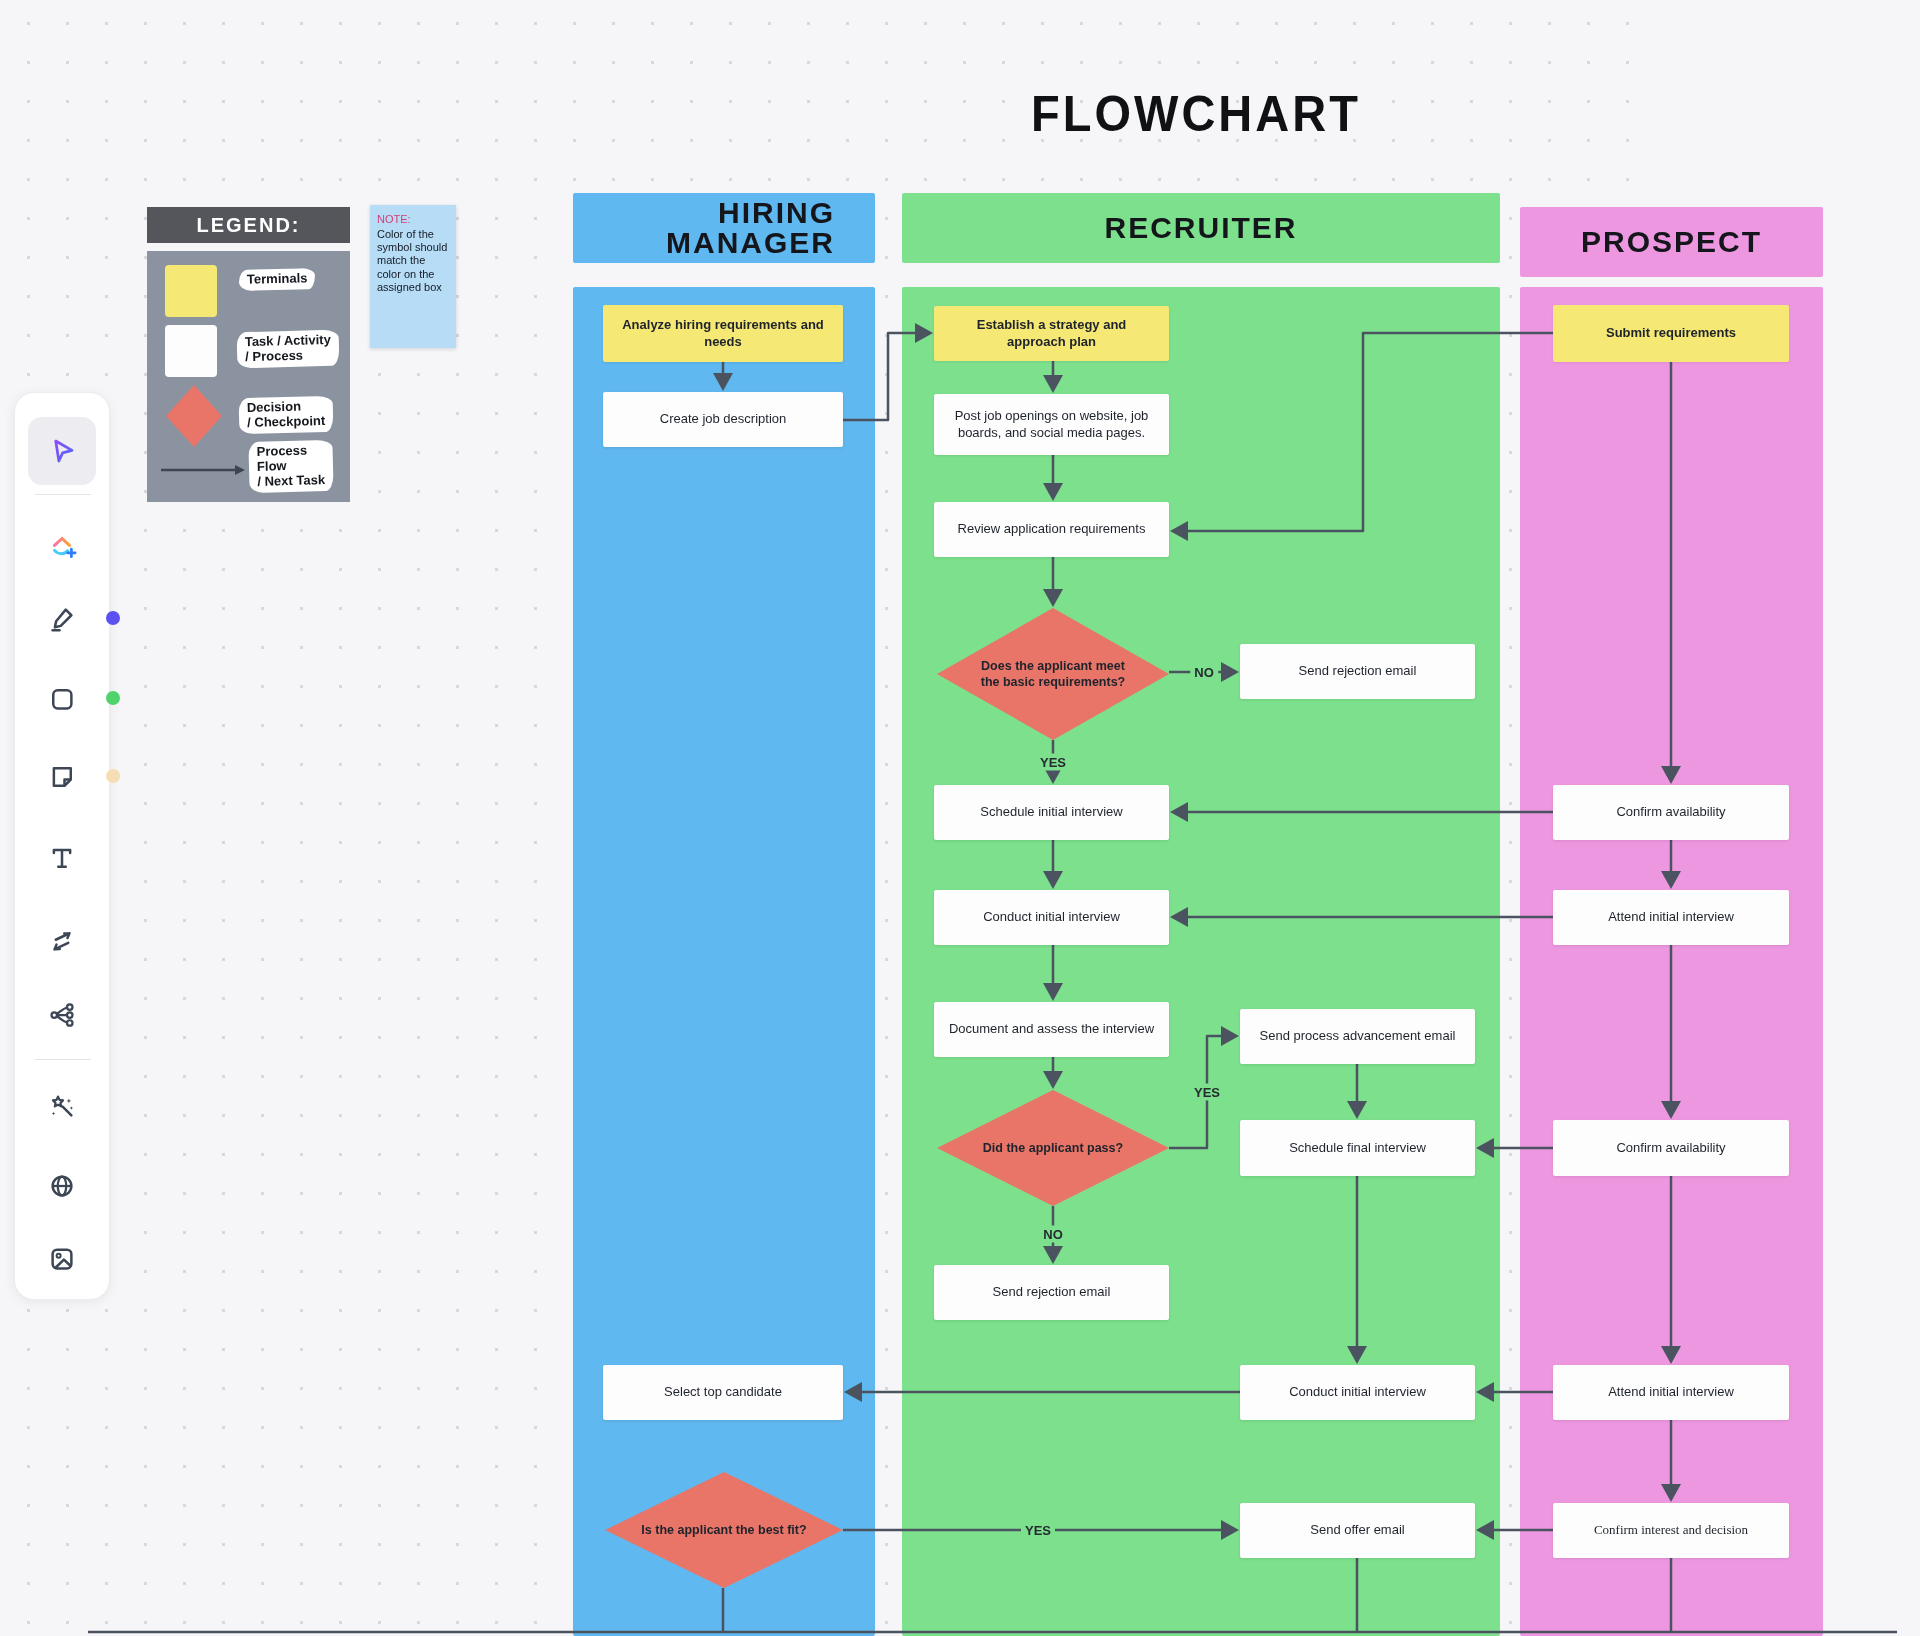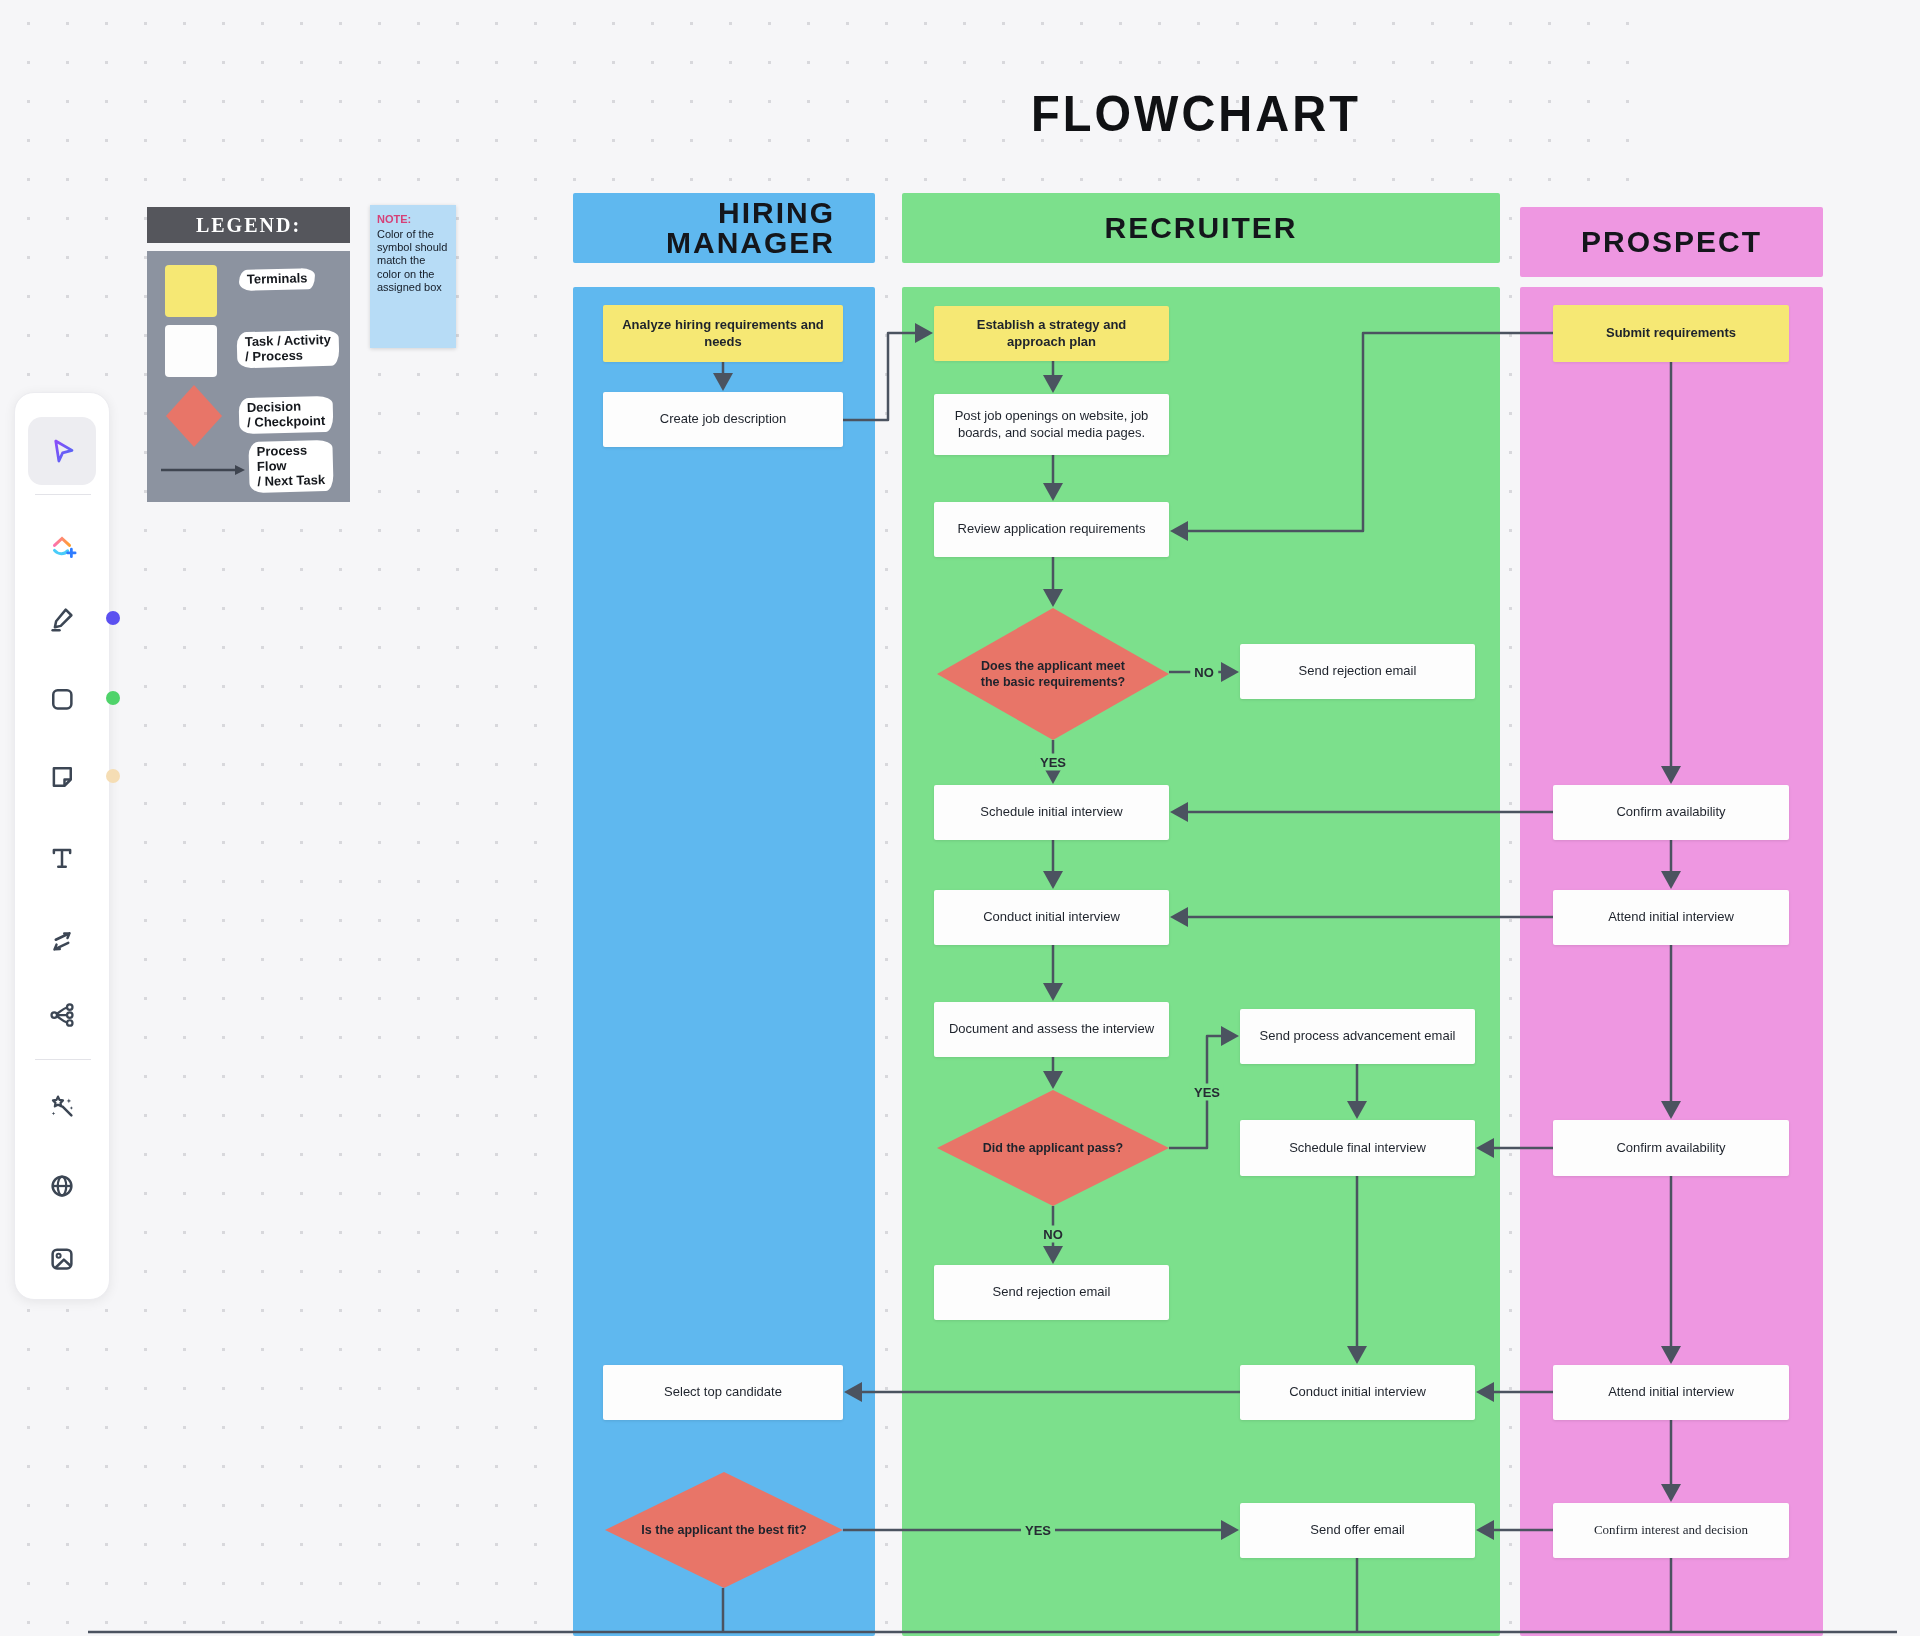--- a/index.html
+++ b/index.html
@@ -46,39 +46,39 @@
   .edge-label {
     position:absolute; z-index:5; transform:translate(-50%,-50%);
     font-size:13px; font-weight:700; color:#262b33; background:#7ce08c; padding:0 4px;
     line-height:17px;
   }
 
   
   .legend-header {
     position:absolute; left:147px; top:207px; width:203px; height:36px; background:#55565c;
     color:#ffffff; font-weight:700; font-size:20px; letter-spacing:2px;
-    display:flex; align-items:center; justify-content:center; z-index:4;font-family:Liberation Serif, serif;
+    display:flex; align-items:center; justify-content:center; z-index:4;
   }
   .legend-body { position:absolute; left:147px; top:251px; width:203px; height:251px; background:#8c93a0; z-index:4; }
   .legend-swatch { position:absolute; }
   .legend-swatch.terminal { background:#f6e874; border-radius:4px; }
   .legend-swatch.process  { background:#fdfdfd; border-radius:4px; }
   .legend-swatch.decision { background:#e87568; clip-path:polygon(50% 0, 100% 50%, 50% 100%, 0 50%); }
   .legend-label {
     position:absolute; display:inline-block; background:#ffffff; color:#15181d;
     font-size:13px; font-weight:700; line-height:1.15; padding:3px 8px; white-space:pre-line;
     border-radius:10px 16px 8px 14px / 14px 8px 16px 10px; transform:rotate(-1.5deg);
   }
 
   
   .note {
     position:absolute; left:370px; top:205px; width:86px; height:143px; background:#b7dcf6;
     padding:8px 7px; z-index:4; box-shadow:0 1px 4px rgba(0,0,0,.15);
   }
-  .note-title { font-size:11px; font-weight:700; color:#d64077; margin-bottom:3px; }
+  .note-title { font-size:11px; font-weight:400; color:#d64077; margin-bottom:3px; }
   .note-body  { font-size:11px; color:#141b26; line-height:1.2; }
 
   
   .toolbar {
     position:absolute; left:14px; top:392px; width:96px; height:908px; background:#ffffff;
     border:1px solid #ececf0; border-radius:20px; box-shadow:0 2px 12px rgba(0,0,0,.07); z-index:6;
   }
   .tool {
     position:absolute; left:50%; width:44px; height:44px; margin-left:-22px; margin-top:-22px;
     display:flex; align-items:center; justify-content:center; border-radius:10px; cursor:pointer;

